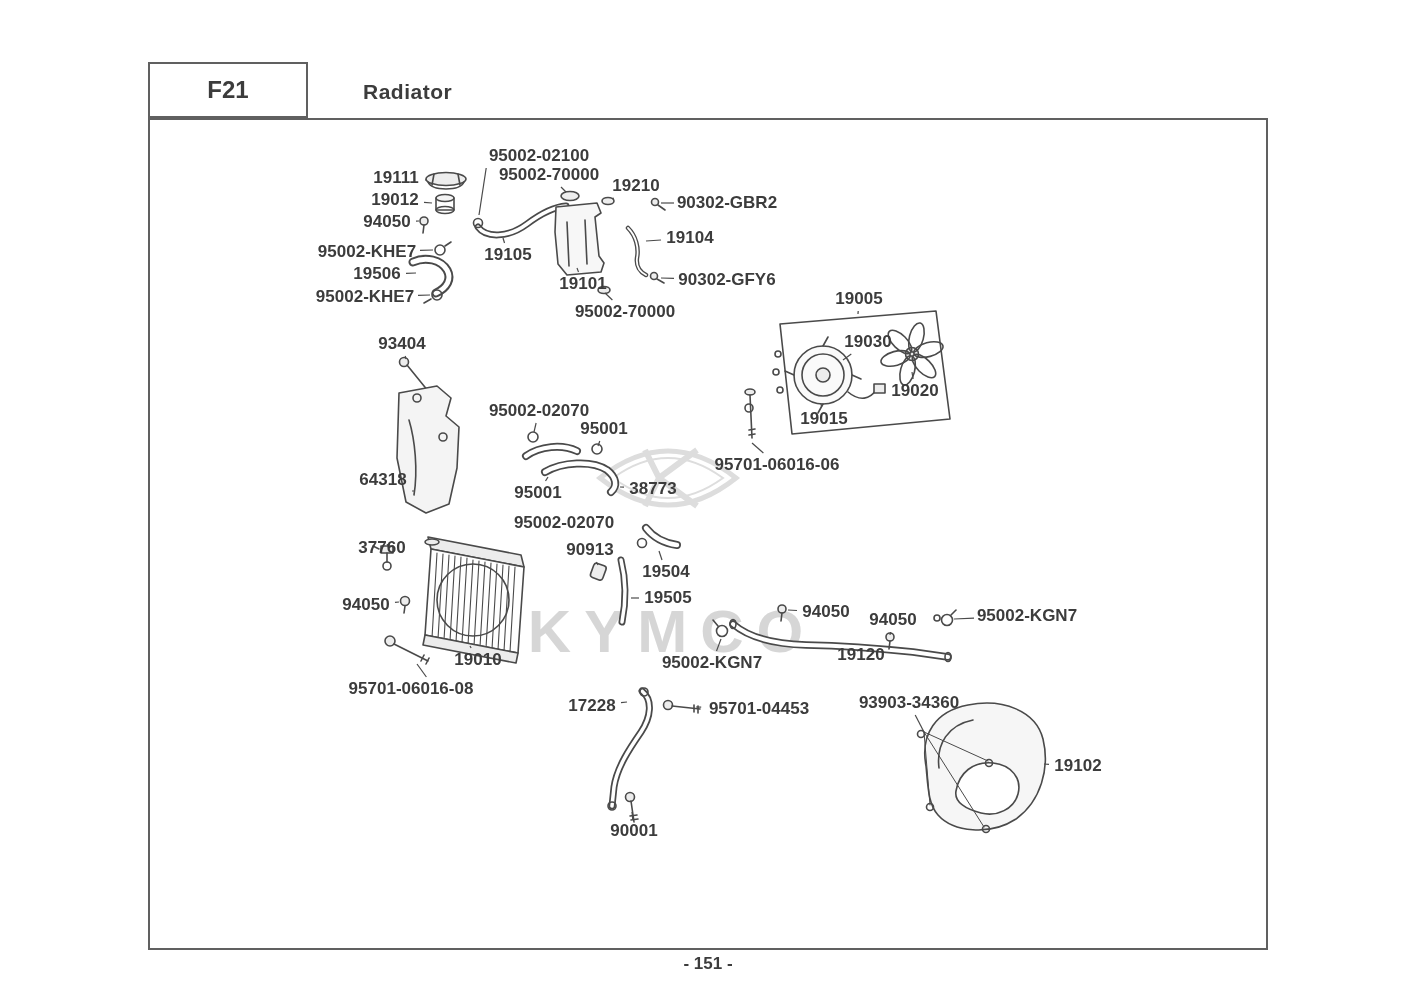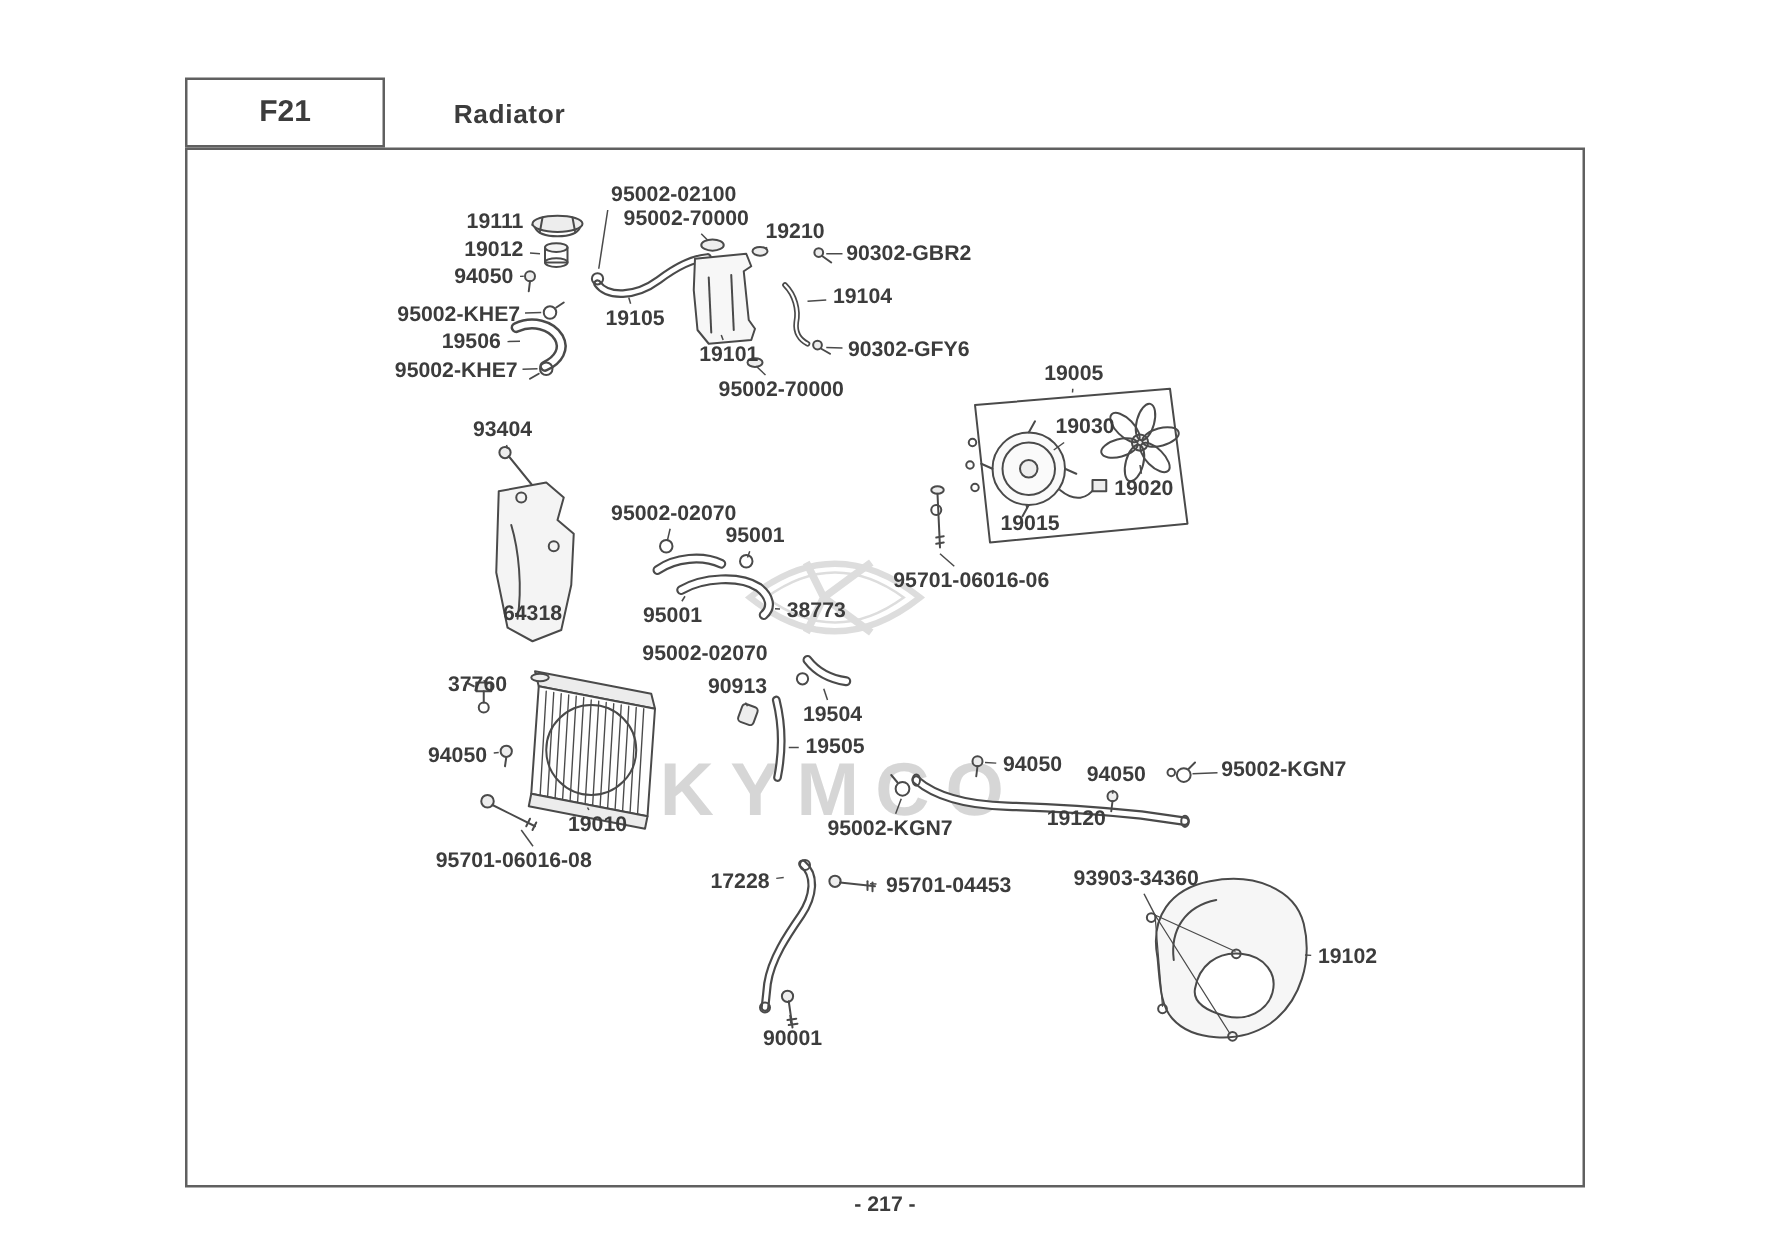--- a/index.html
+++ b/index.html
@@ -337,21 +337,21 @@
       <div class="part-label" style="left: 365px; top: 297px;">95002-KHE7</div>
       <div class="part-label" style="left: 625px; top: 312px;">95002-70000</div>
       <div class="part-label" style="left: 859px; top: 299px;">19005</div>
       <div class="part-label" style="left: 868px; top: 342px;">19030</div>
       <div class="part-label" style="left: 402px; top: 344px;">93404</div>
       <div class="part-label" style="left: 915px; top: 391px;">19020</div>
       <div class="part-label" style="left: 824px; top: 419px;">19015</div>
       <div class="part-label" style="left: 539px; top: 411px;">95002-02070</div>
       <div class="part-label" style="left: 604px; top: 429px;">95001</div>
       <div class="part-label" style="left: 777px; top: 465px;">95701-06016-06</div>
-      <div class="part-label" style="left: 383px; top: 491px; margin-left: 43px;">64318</div>
+      <div class="part-label" style="left: 383px; top: 480px;">64318</div>
       <div class="part-label" style="left: 538px; top: 493px;">95001</div>
       <div class="part-label" style="left: 653px; top: 489px;">38773</div>
       <div class="part-label" style="left: 564px; top: 523px;">95002-02070</div>
       <div class="part-label" style="left: 382px; top: 548px;">37760</div>
       <div class="part-label" style="left: 590px; top: 550px;">90913</div>
       <div class="part-label" style="left: 666px; top: 572px;">19504</div>
       <div class="part-label" style="left: 366px; top: 605px;">94050</div>
       <div class="part-label" style="left: 668px; top: 598px; text-align: right;">19505</div>
       <div class="part-label" style="left: 826px; top: 612px;">94050</div>
       <div class="part-label" style="left: 893px; top: 620px;">94050</div>
@@ -360,14 +360,14 @@
       <div class="part-label" style="left: 712px; top: 663px;">95002-KGN7</div>
       <div class="part-label" style="left: 861px; top: 655px; text-align: center;">19120</div>
       <div class="part-label" style="left: 411px; top: 689px; text-align: center;">95701-06016-08</div>
       <div class="part-label" style="left: 592px; top: 706px;">17228</div>
       <div class="part-label" style="left: 759px; top: 709px;">95701-04453</div>
       <div class="part-label" style="left: 909px; top: 703px;">93903-34360</div>
       <div class="part-label" style="left: 1078px; top: 766px;">19102</div>
       <div class="part-label" style="left: 634px; top: 831px;">90001</div>
     </div>
 
-  <div class="footer">- 217 -</div>
+  <div class="footer">- 151 -</div>
 </div>
 
 </body></html>

